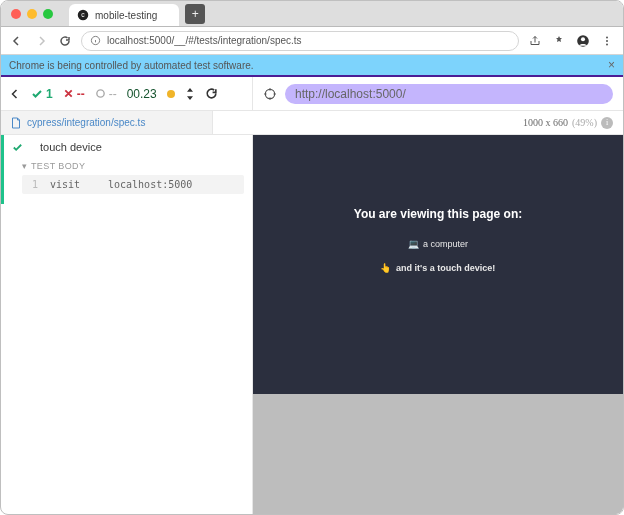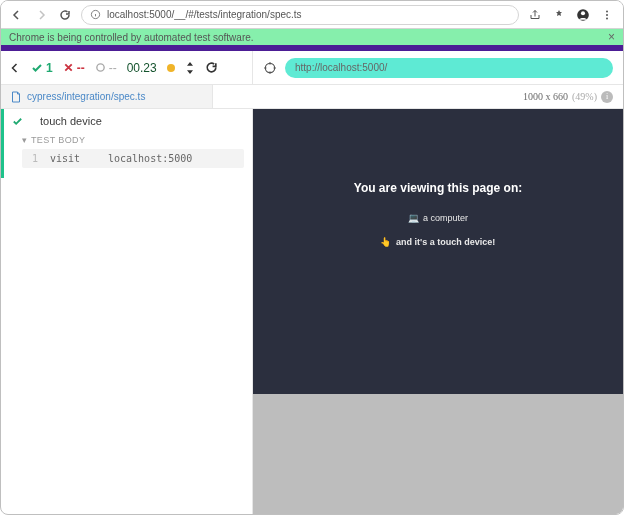--- a/index.html
+++ b/index.html
@@ -93,22 +93,22 @@
     align-items: center;
     padding: 0 8px;
     color: #555;
     font-size: 10px;
     gap: 6px;
   }
   .addr-trail { display:flex; gap:8px; align-items:center; }
   
   .autobar {
     height: 22px;
-    background: #86efac;
-    border-bottom: 6px solid #4c1d95;
+    background: #7dd3fc;
+    border-bottom: 2px solid #4c1d95;
     display: flex;
     align-items: center;
     padding: 0 8px;
     font-size: 10px;
     color: #555;
     justify-content: space-between;
   }
   .autobar .close { font-size: 12px; color: #666; }
   
   .cy-header {
@@ -138,26 +138,26 @@
     flex: 1;
     display: flex;
     align-items: center;
     padding: 0 10px;
     gap: 8px;
   }
   .cy-url .sel { color:#555; }
   .cy-url-field {
     flex: 1;
     height: 20px;
-    background: #5eead4;
+    background: #c4b5fd;
     border-radius: 10px;
     padding: 0 10px;
     display: flex;
     align-items: center;
-    font-size: 10px;
+    font-size: 12px;
     color: #666;
     text-align: center;
   }
   
   .cy-subheader {
     height: 24px;
     display: flex;
     border-bottom: 1px solid #e6e6e6;
   }
   .cy-spec {
@@ -264,20 +264,39 @@
     height: 120px;
     background: #bdbdbd;
   }
   svg { display:block; }
 </style>
 </head>
 <body>
 
 <div class="window">
 
+  <div class="titlebar">
+    <div class="traffic">
+      <div class="dot red"></div>
+      <div class="dot yellow"></div>
+      <div class="dot green"></div>
+    </div>
+    <div class="tabstrip">
+      <div class="browsertab">
+        <span class="favicon">
+          <svg viewBox="0 0 16 16" width="12" height="12">
+              <circle cx="8" cy="8" r="7" fill="#222"></circle>
+              <text x="8" y="11" font-size="9" text-anchor="middle" fill="#fff" font-family="Arial">c</text>
+            </svg>
+        </span>
+        <span>mobile-testing</span>
+      </div>
+      <div class="newtab">+</div>
+    </div>
+  </div>
 
   <div class="navbar">
     <span class="navicon">
       <svg width="12" height="12" viewBox="0 0 24 24" fill="none" stroke="#555" stroke-width="3">
           <path d="M14 4 L6 12 L14 20"></path>
         </svg>
     </span>
     <span class="navicon" style="opacity:.35">
       <svg width="12" height="12" viewBox="0 0 24 24" fill="none" stroke="#555" stroke-width="3">
           <path d="M10 4 L18 12 L10 20"></path>

